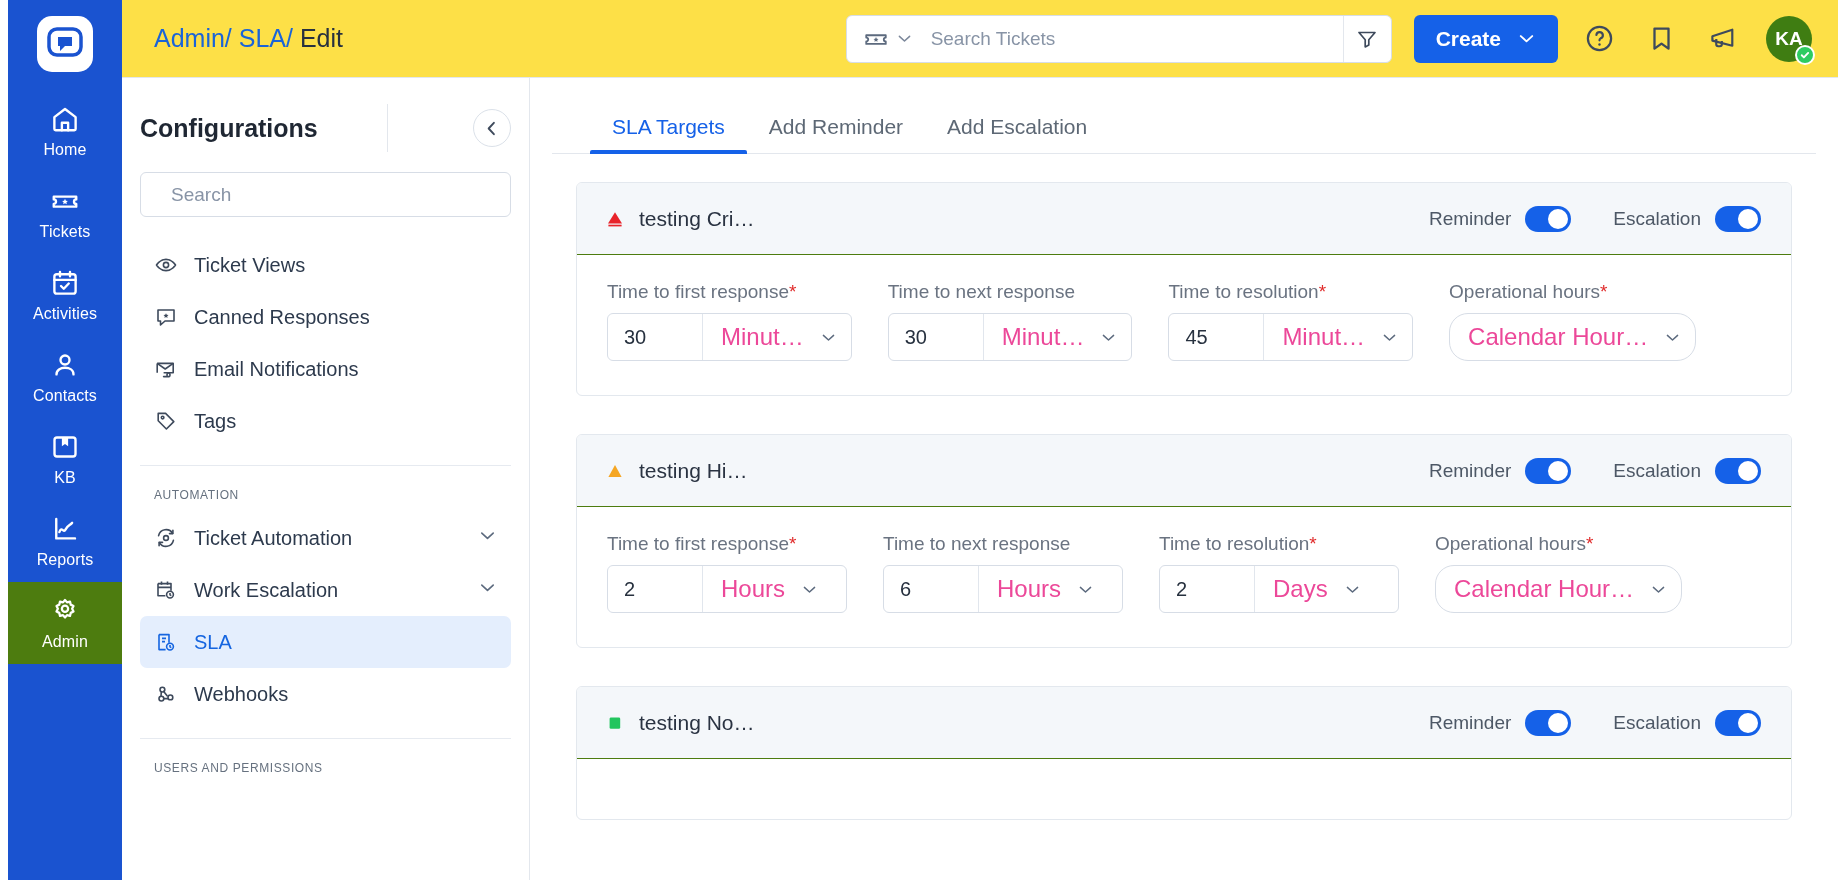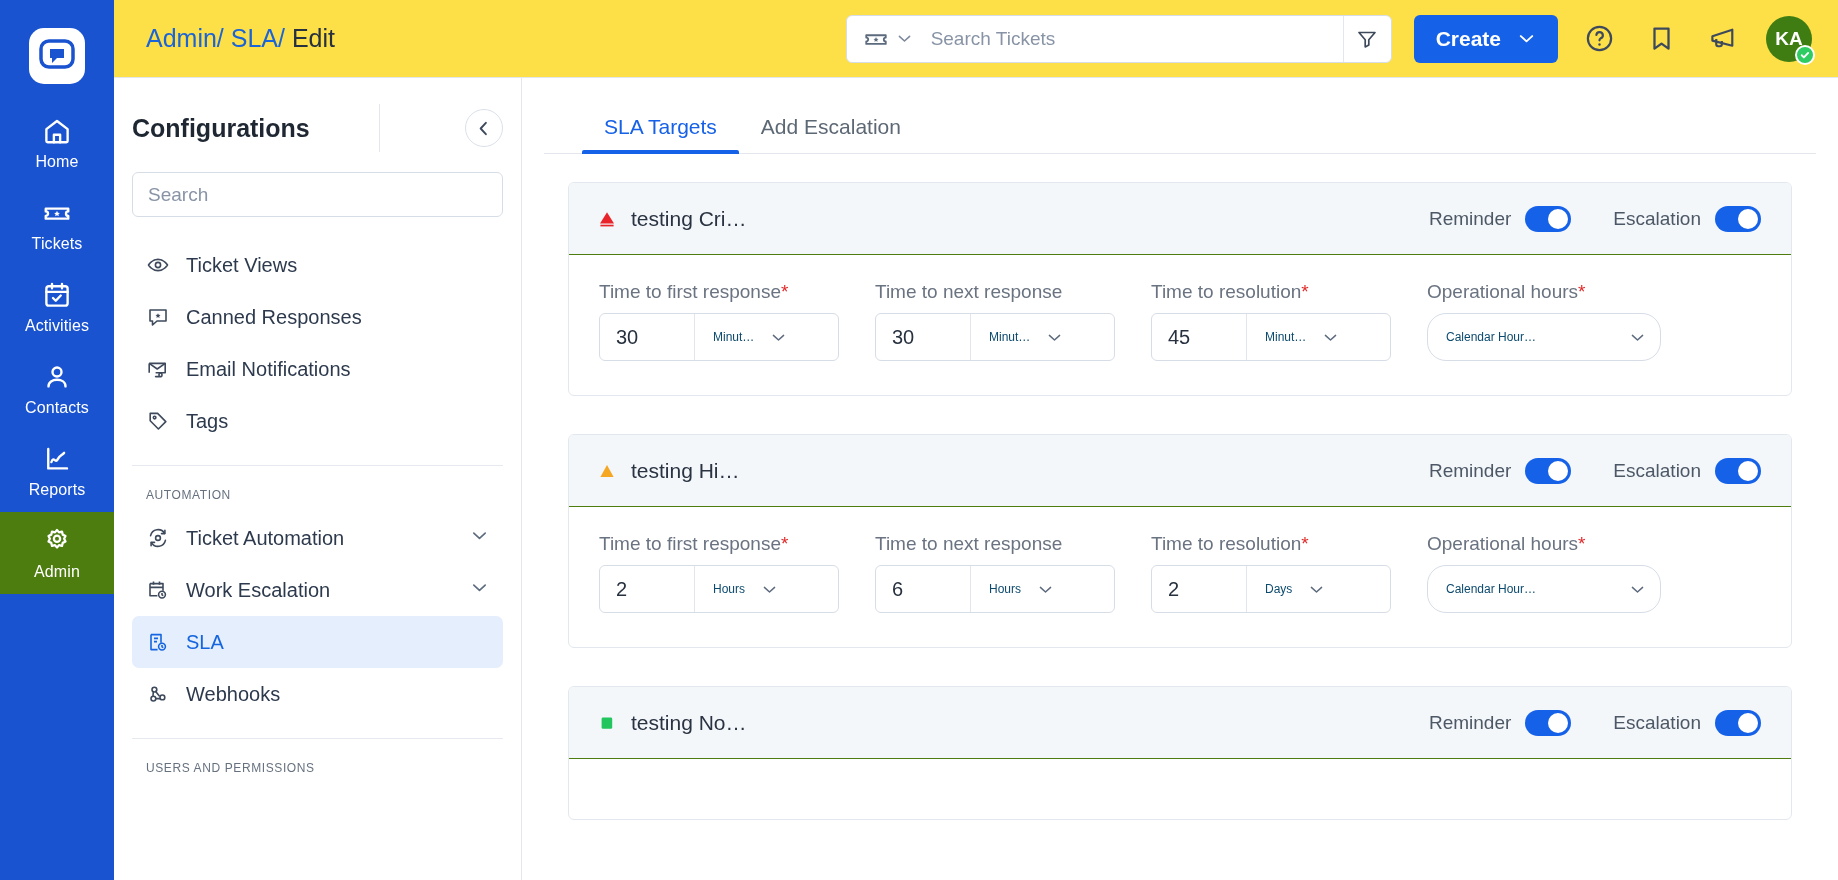--- a/index.html
+++ b/index.html
@@ -10,23 +10,24 @@
     background: #ffffff;
     overflow: hidden;
   }
   .app { display: flex; width: 1838px; height: 880px; position: relative; }
 
   
   .rail {
     width: 114px; flex: 0 0 114px;
     background: #1a53d0;
     display: flex; flex-direction: column; align-items: center;
-    padding-top: 16px;
+    padding-top: 4px;
     position: relative;
     z-index: 3;
+    margin-left: 8px;
   }
   .logo {
     width: 56px; height: 56px; margin: 12px 0 18px 0;
     background: #ffffff; border-radius: 15px;
     display: flex; align-items: center; justify-content: center;
   }
   .rail-item {
     width: 114px; height: 82px;
     display: flex; flex-direction: column; align-items: center; justify-content: center;
     gap: 7px; cursor: pointer;
@@ -113,21 +114,21 @@
   .collapse-btn {
     margin-left: auto;
     width: 38px; height: 38px; border-radius: 50%;
     border: 1px solid #dbe1e9; background: #fff;
     display: flex; align-items: center; justify-content: center; cursor: pointer;
   }
   .config-head-divider { width: 1px; height: 48px; background: #e3e7ed; margin-right: 16px; }
   .config-search {
     margin: 0 18px 22px 18px; height: 45px;
     border: 1px solid #d7dde6; border-radius: 6px;
-    display: flex; align-items: center; padding: 0 15px;
+    display: flex; align-items: center; padding: 0 30px;
   }
   .config-search input {
     border: 0; outline: none; width: 100%; font-size: 19px; color: #27313f;
     font-family: "Liberation Sans", sans-serif;
   }
   .config-search input::placeholder { color: #8894a6; }
   .nav-list { padding: 0 18px; }
   .nav-item {
     display: flex; align-items: center; gap: 16px;
     height: 52px; padding: 0 14px; border-radius: 7px;
@@ -194,21 +195,21 @@
   .control .num {
     width: 94px; height: 100%; border: 0; outline: none;
     font-size: 20px; color: #27313f; padding-left: 16px;
     font-family: "Liberation Sans", sans-serif; background: transparent;
   }
   .control .unit {
     border-left: 1px solid #e1e6ed; height: 100%;
     display: flex; align-items: center; gap: 16px;
     padding: 0 14px 0 18px; cursor: pointer; min-width: 144px;
   }
-  .control .unit .txt { font-size: 12px; color: #0c4a6e; white-space: nowrap; }
+  .control .unit .txt { font-size: 24px; color: #ec4899; white-space: nowrap; }
   .control.single { min-width: 234px; border-radius: 19px; }
   .control.single .unit { border-left: 0; width: 100%; justify-content: space-between; }
   .chev-svg { flex: 0 0 auto; }
 </style>
 </head>
 <body>
 
 <div class="app">
 
   <nav class="rail">
@@ -245,20 +246,27 @@
     </div>
 
     <div class="rail-item">
       <svg class="rail-icon" viewBox="0 0 24 24" fill="none" stroke="#fff" stroke-width="1.9" stroke-linecap="round">
         <circle cx="12" cy="8" r="3.6"></circle>
         <path d="M5.2 19.5c0-3.4 3.1-5.3 6.8-5.3s6.8 1.9 6.8 5.3"></path>
       </svg>
       <span class="rail-label">Contacts</span>
     </div>
 
+    <div class="rail-item">
+      <svg class="rail-icon" viewBox="0 0 24 24" fill="none" stroke="#fff" stroke-width="1.9" stroke-linejoin="round">
+        <rect x="3.6" y="4.4" width="16.8" height="15.2" rx="2"></rect>
+        <path d="M9.5 4.4h5v7l-2.5-1.9-2.5 1.9z" fill="#fff" stroke="none"></path>
+      </svg>
+      <span class="rail-label">KB</span>
+    </div>
 
     <div class="rail-item">
       <svg class="rail-icon" viewBox="0 0 24 24" fill="none" stroke="#fff" stroke-width="1.9" stroke-linecap="round" stroke-linejoin="round">
         <path d="M5 4v15.5h15"></path>
         <path d="M7.5 14.5c2-5.5 3.2 1.5 5 -2.2s3.2-3 5.2-5.2"></path>
       </svg>
       <span class="rail-label">Reports</span>
     </div>
 
     <div class="rail-item active">
@@ -466,20 +474,23 @@
         <div class="group-label">USERS AND PERMISSIONS</div>
       </aside>
 
       <main class="main">
 
         <div class="tabs">
           <div class="tab active">
             <span>SLA Targets</span>
           </div>
           <div class="tab">
+            <span>Add Reminder</span>
+          </div>
+          <div class="tab">
             <span>Add Escalation</span>
           </div>
         </div>
 
         <div class="cards">
 
           <section class="card">
             <div class="card-head">
               <div class="card-title">
                 <span class="pr-icon">

